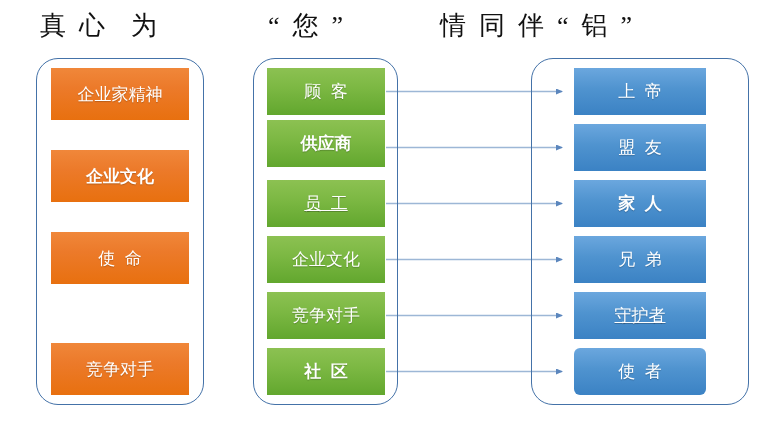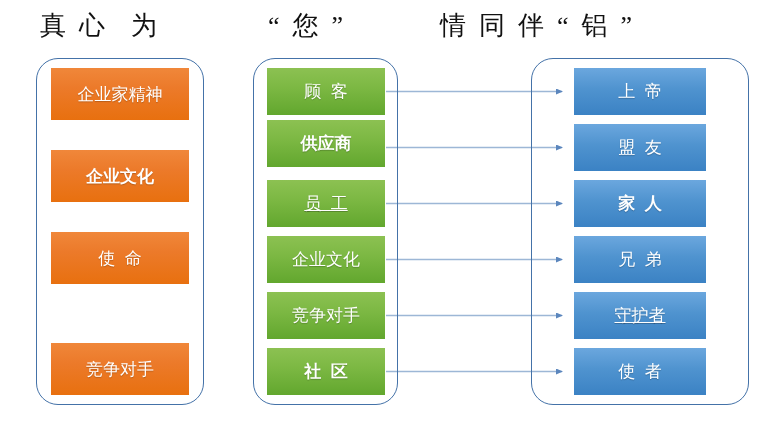--- a/index.html
+++ b/index.html
@@ -114,16 +114,16 @@
     <div class="chip green" style="top:292px;">竞争对手</div>
     <div class="chip green" style="top:348px;font-weight:bold;">社  区</div>
   </div>
 
   <div class="col-right">
     <div class="chip blue" style="top:68px;">上  帝</div>
     <div class="chip blue" style="top:124px;">盟  友</div>
     <div class="chip blue" style="top:180px;font-weight:bold;">家  人</div>
     <div class="chip blue" style="top:236px;">兄  弟</div>
     <div class="chip blue" style="top:292px;text-decoration:underline;">守护者</div>
-    <div class="chip blue" style="top:348px;">使  者</div>
+    <div class="chip blue" style="top:348px;border-radius:6px;">使  者</div>
   </div>
 
 </div>
 
 </body></html>

